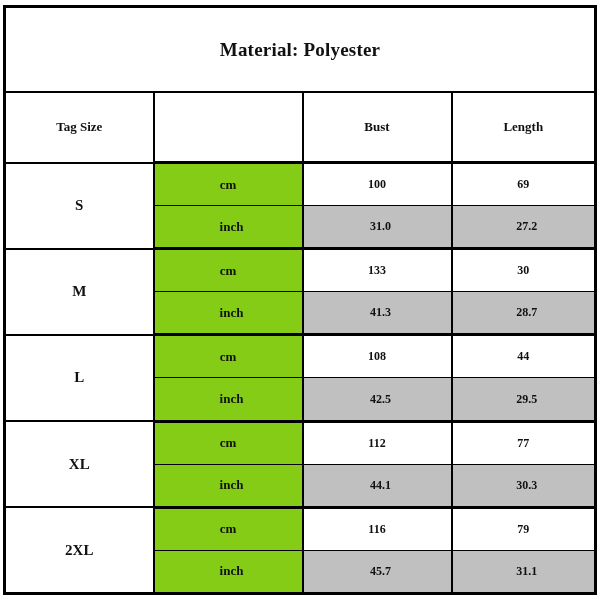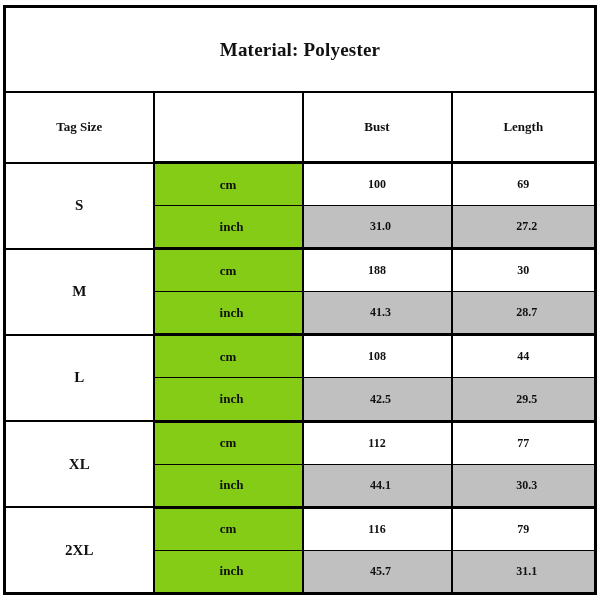--- a/index.html
+++ b/index.html
@@ -125,21 +125,21 @@
       </tr>
       <tr class="row-inch">
         <td class="unit-cell">inch</td>
         <td class="value-cell shaded">31.0</td>
         <td class="value-cell shaded">27.2</td>
       </tr>
 
       <tr class="row-cm">
         <td class="size-cell" rowspan="2">M</td>
         <td class="unit-cell">cm</td>
-        <td class="value-cell">188</td>
+        <td class="value-cell">133</td>
         <td class="value-cell">30</td>
       </tr>
       <tr class="row-inch">
         <td class="unit-cell">inch</td>
         <td class="value-cell shaded">41.3</td>
         <td class="value-cell shaded">28.7</td>
       </tr>
 
       <tr class="row-cm">
         <td class="size-cell" rowspan="2">L</td>

